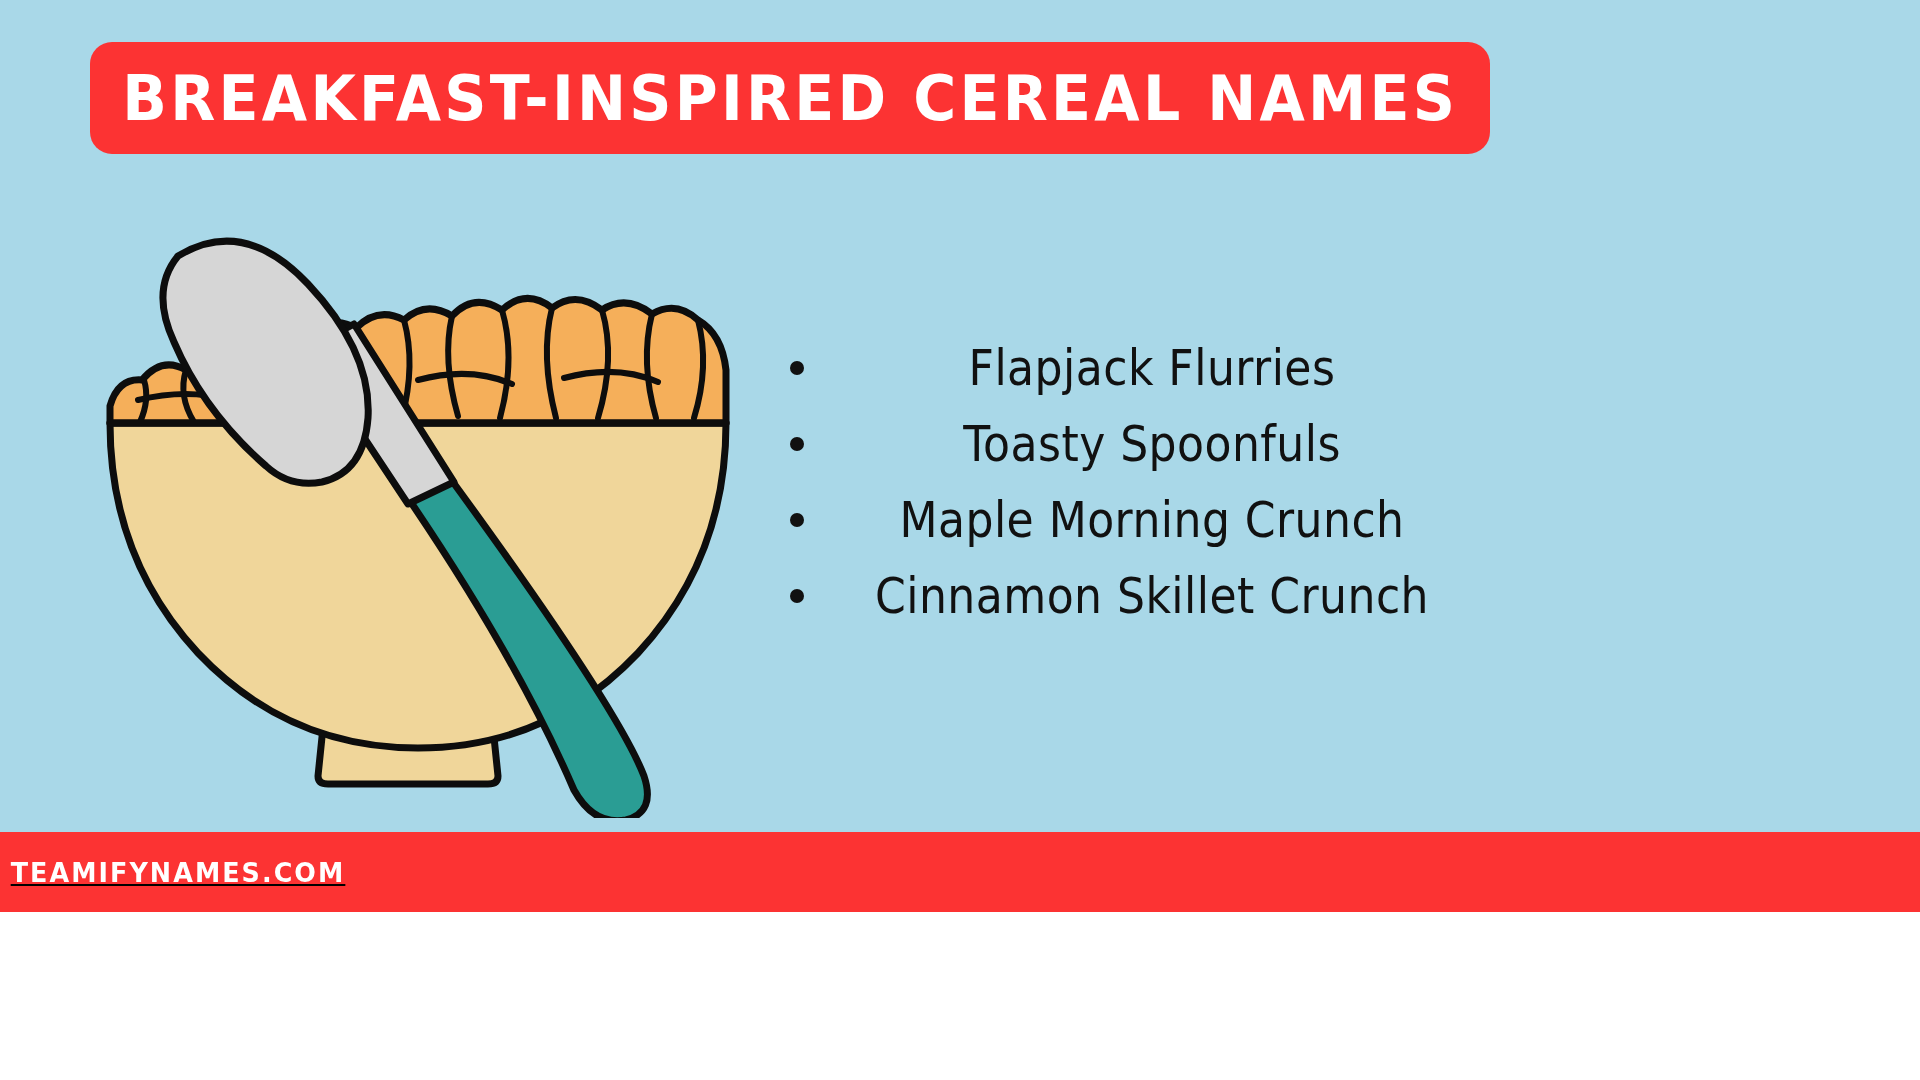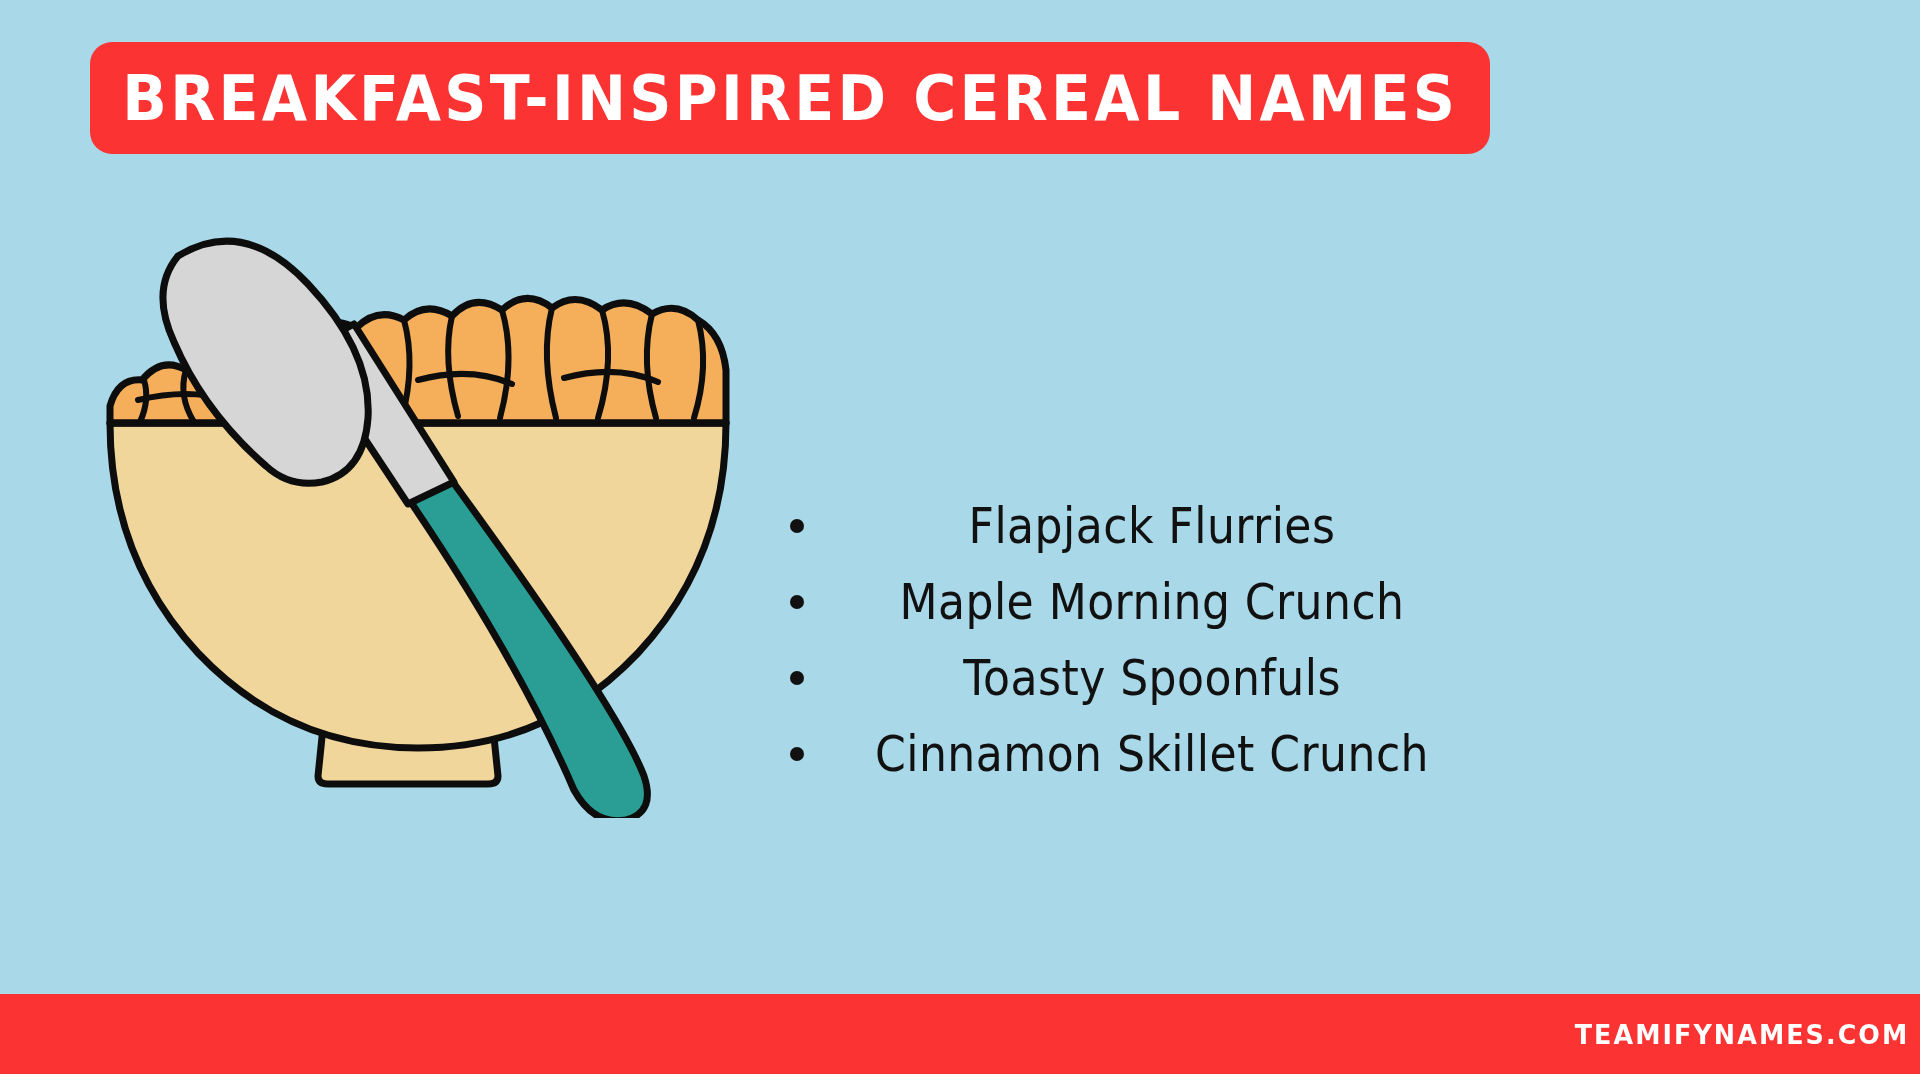--- a/index.html
+++ b/index.html
@@ -9,21 +9,21 @@
   body {
     width: 1920px;
     height: 1080px;
     overflow: hidden;
     font-family: "Liberation Sans", sans-serif;
   }
 
   #page {
     position: relative;
     width: 1920px;
-    height: 1074px;
+    height: 912px;
     background: #a9d8e8;
     overflow: hidden;
   }
 
   
   #title-banner {
     position: absolute;
     left: 90px;
     top: 42px;
     width: 1400px;
@@ -57,21 +57,21 @@
 
   
   #name-list {
     position: absolute;
     left: 790px;
     top: 172px;
     width: 700px;
     height: 620px;
     display: flex;
     flex-direction: column;
-    justify-content: flex-end;
+    justify-content: center;
     padding: 0;
     margin: 0;
     list-style: none;
   }
   #name-list li {
     display: flex;
     align-items: center;
     height: 76px;
   }
   .bullet {
@@ -97,21 +97,22 @@
   
   #footer-bar {
     position: absolute;
     left: 0;
     bottom: 0;
     width: 1920px;
     height: 80px;
     background: #fc3333;
     display: flex;
     align-items: center;
-    justify-content: flex-end;
+    justify-content: flex-start;
+    text-decoration: underline;
   }
   #footer-text {
     color: #ffffff;
     font-family: "DejaVu Sans", sans-serif;
     font-size: 27px;
     font-weight: bold;
     letter-spacing: 2.2px;
     transform: scaleX(0.94);
   }
 </style>
@@ -192,25 +193,25 @@
     </svg>
   </div>
 
   <ul id="name-list">
     <li>
       <span class="bullet"></span>
       <span class="item-label">Flapjack Flurries</span>
     </li>
     <li>
       <span class="bullet"></span>
+      <span class="item-label">Toasty Spoonfuls</span>
+    </li>
+    <li>
+      <span class="bullet"></span>
       <span class="item-label">Maple Morning Crunch</span>
-    </li>
-    <li>
-      <span class="bullet"></span>
-      <span class="item-label">Toasty Spoonfuls</span>
     </li>
     <li>
       <span class="bullet"></span>
       <span class="item-label">Cinnamon Skillet Crunch</span>
     </li>
   </ul>
 
   <div id="footer-bar">
     <span id="footer-text">TEAMIFYNAMES.COM</span>
   </div>

